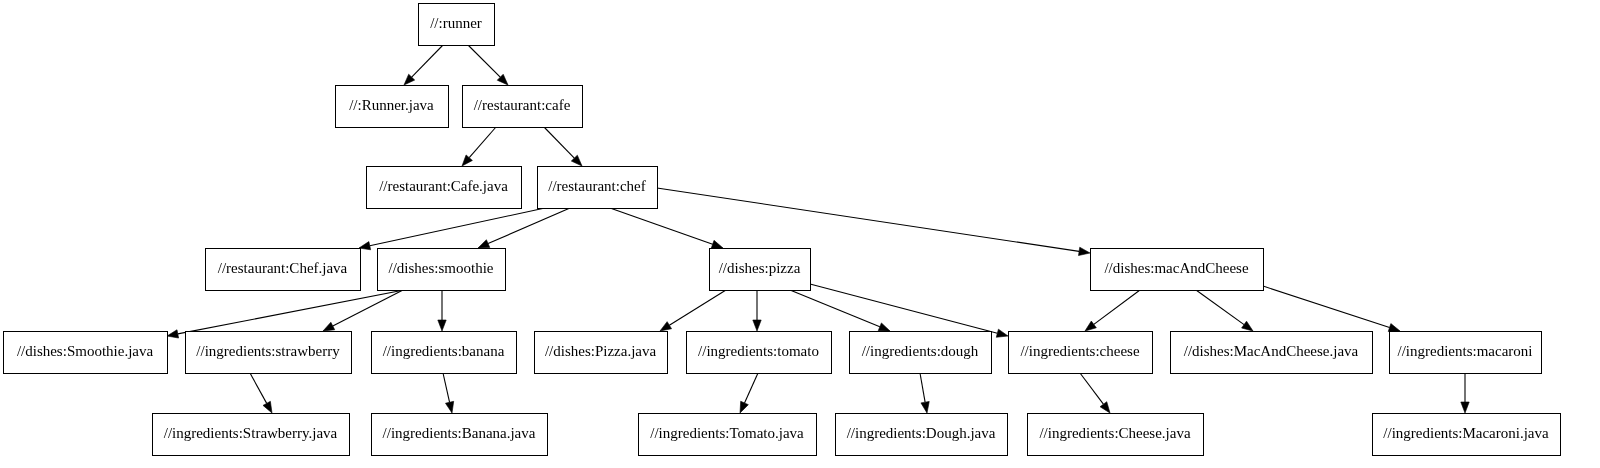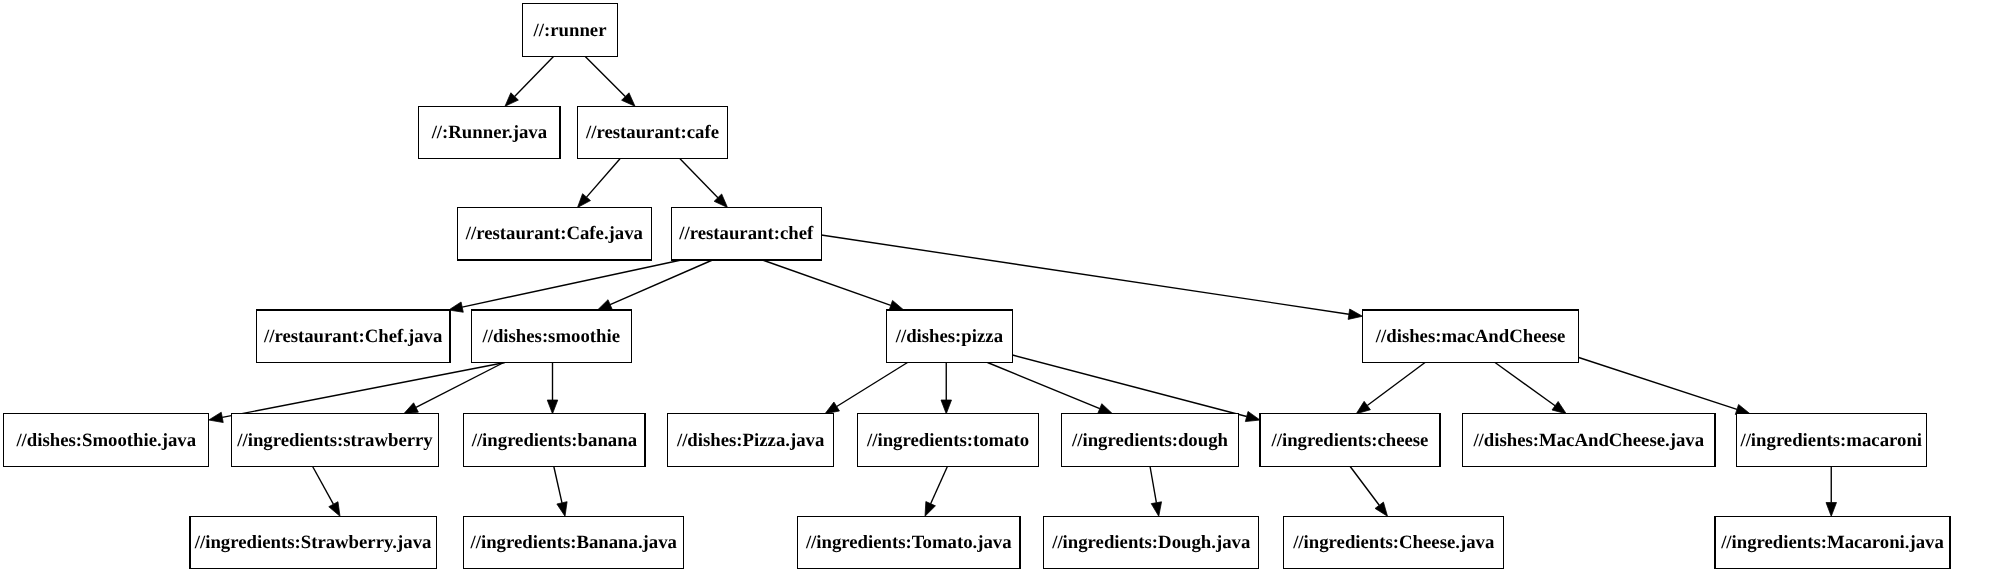--- a/index.html
+++ b/index.html
@@ -11,21 +11,20 @@
   body {
     width: 1600px;
     height: 468px;
     overflow: hidden;
     font-family: "Liberation Serif", serif;
   }
   #graph-root {
     position: relative;
     width: 1600px;
     height: 468px;
-    font-weight: bold;
   }
   svg#graph-canvas {
     position: absolute;
     top: 0;
     left: 0;
     width: 1600px;
     height: 468px;
     display: block;
   }
   .node-box {

